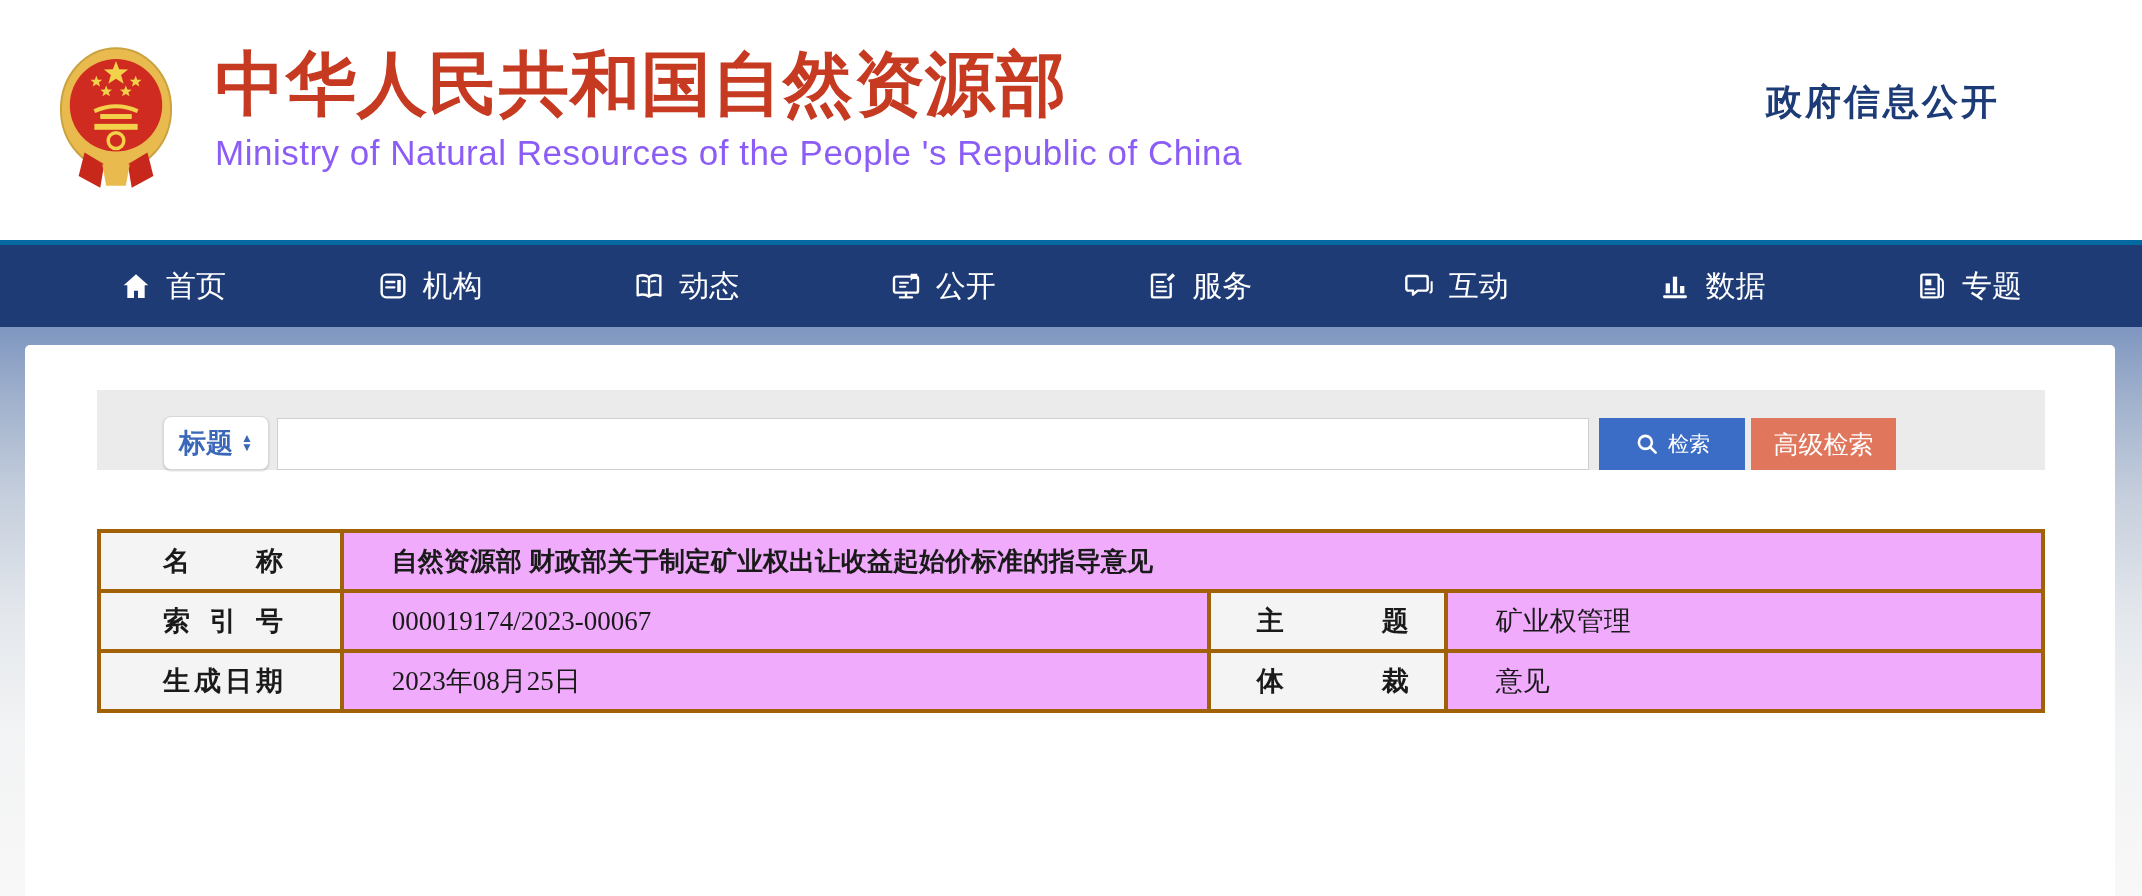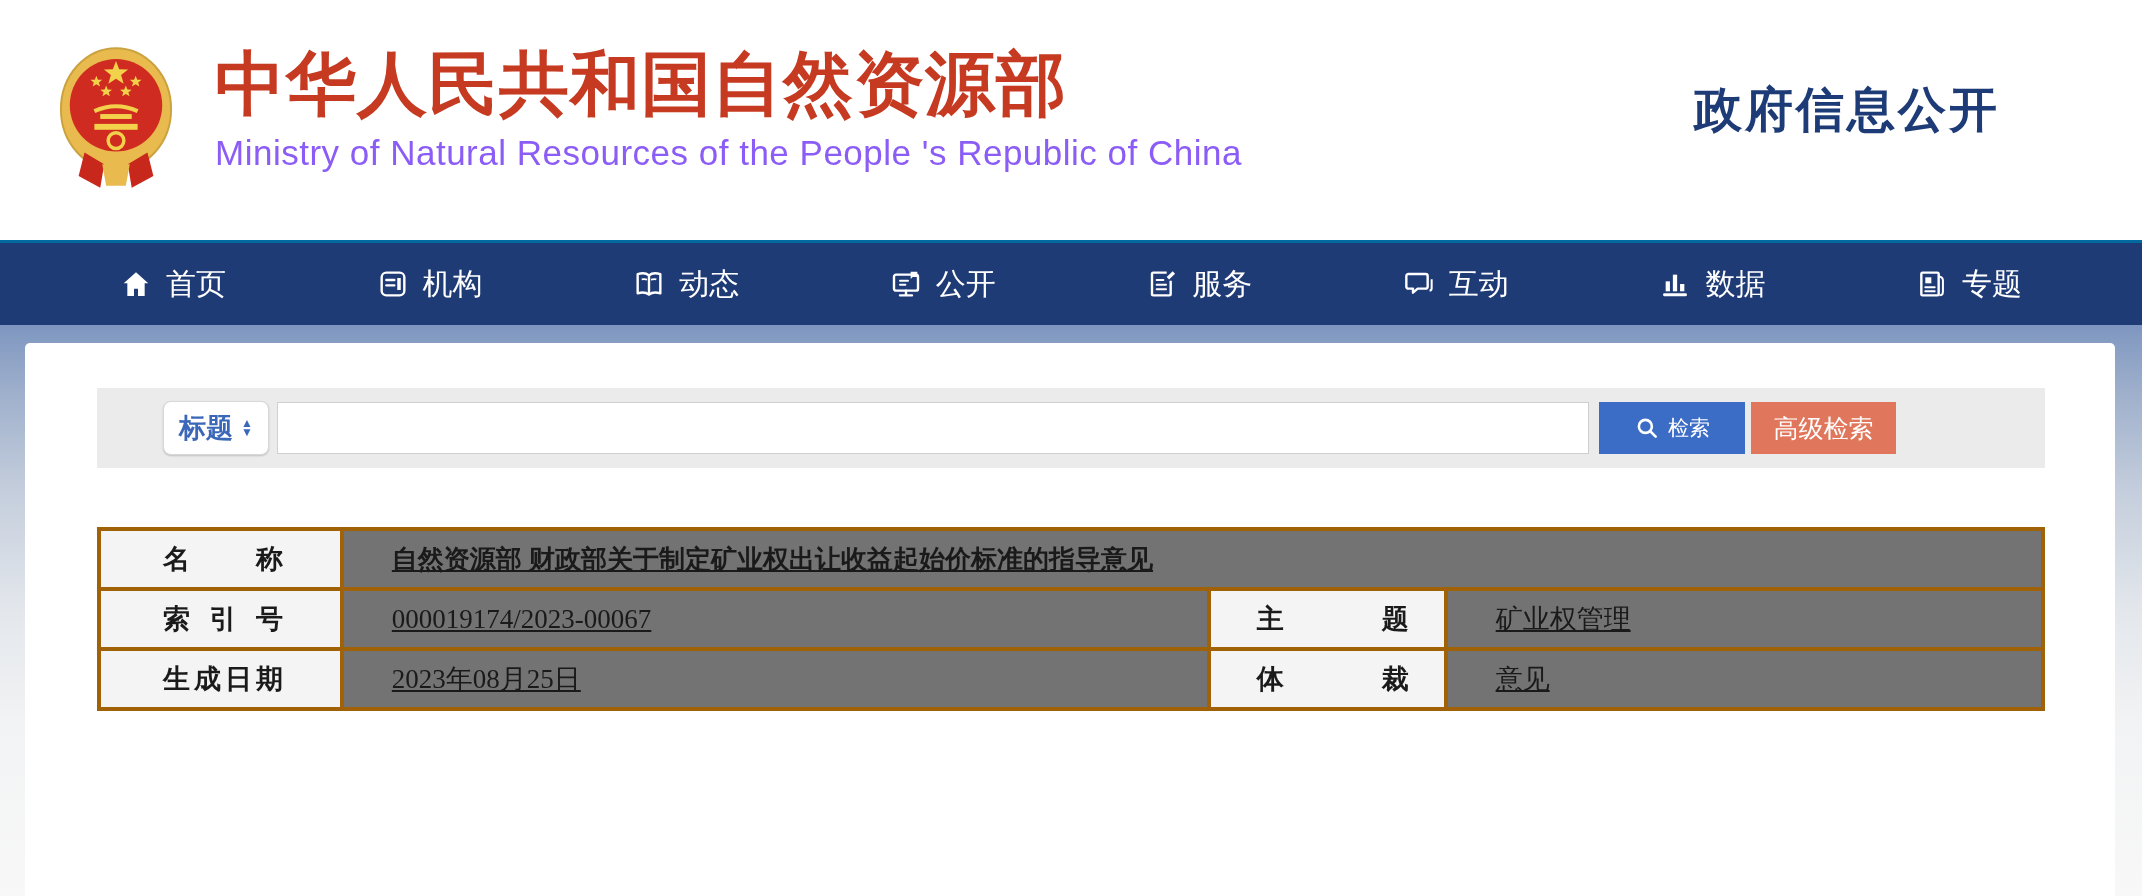--- a/index.html
+++ b/index.html
@@ -7,34 +7,34 @@
     width:2142px;height:896px;overflow:hidden;background:#fff;
     font-family:"Liberation Sans",sans-serif;position:relative;
   }
   
   .site-header{height:240px;background:#fff;position:relative;}
   .brand{position:absolute;left:57px;top:38px;display:flex;align-items:flex-start;cursor:pointer;}
   .emblem{width:118px;height:158px;display:block;}
   .brand-text{margin-left:40px;padding-top:8px;}
   .site-title{font-size:70px;font-weight:bold;color:#c63a21;letter-spacing:1px;line-height:1.1;}
   .site-subtitle{font-size:35px;color:#8b5cf6;margin-top:10px;letter-spacing:0.5px;}
-  .section-title{position:absolute;right:142px;top:78px;font-size:48px;font-weight:bold;
+  .section-title{position:absolute;right:142px;top:78px;font-size:36px;font-weight:bold;
     color:#1d3b76;font-family:"Liberation Serif",serif;letter-spacing:3px;}
   
-  .main-nav{height:82px;background:#1f3b76;border-top:3px solid #0369a1;
+  .main-nav{height:82px;background:#1f3b76;border-top:5px solid #0369a1;
     display:flex;justify-content:space-between;align-items:center;padding:0 120px;}
   .nav-item{display:flex;align-items:center;gap:14px;color:#fff;font-size:30px;cursor:pointer;white-space:nowrap;}
   .nav-item svg{width:32px;height:32px;display:block;}
   
   .page-bg{height:571px;box-sizing:border-box;padding-top:18px;
     background:linear-gradient(180deg,#7e96c0 0%,#9fb0cc 12%,#c6cfdd 30%,#e3e7ec 50%,#f2f3f4 70%,#f8f8f8 100%);}
   .panel{margin-left:25px;width:2090px;height:553px;background:#fff;border-radius:5px 5px 0 0;}
   
   .search-bar{margin-left:72px;width:1948px;height:80px;background:#ebebeb;
-    display:flex;align-items:center;box-sizing:border-box;padding-left:66px;
+    display:flex;align-items:flex-end;box-sizing:border-box;padding-left:66px;
     position:relative;top:45px;}
   .cat-select{width:104px;height:52px;background:#fff;border:1px solid #d8d8d8;border-radius:8px;
     box-shadow:0 1px 2px rgba(0,0,0,0.18);display:flex;align-items:center;justify-content:center;gap:8px;
     color:#3a67b8;font-weight:bold;font-size:27px;cursor:pointer;flex:none;}
   .spin{display:flex;flex-direction:column;color:#3a67b8;font-size:12px;line-height:9px;}
   .search-input{width:1312px;height:52px;margin-left:8px;border:1px solid #cfcfcf;background:#fff;
     font-size:26px;padding:0 14px;box-sizing:border-box;outline:none;flex:none;}
   .btn{height:52px;border:none;color:#fff;display:flex;align-items:center;justify-content:center;cursor:pointer;flex:none;}
   .btn-search{width:146px;margin-left:10px;background:#3b6cc6;font-size:21px;gap:8px;}
   .btn-search svg{width:26px;height:26px;}
@@ -42,21 +42,21 @@
   
   .info-table{margin-left:72px;margin-top:104px;width:1948px;border-collapse:collapse;
     font-family:"Liberation Serif",serif;color:#1a1a1a;}
   .info-table td{border:4px solid #a16207;height:54px;font-size:27px;vertical-align:middle;}
   td.lbl{background:#f4f4f4;font-weight:bold;}
   td.c1{padding-left:62px;}
   td.c3{padding-left:46px;}
   .jl{display:inline-block;text-align:justify;text-align-last:justify;}
   .c1 .jl{width:120px;}
   .c3 .jl{width:152px;}
-  td.val{background:#737373;padding-left:48px;text-decoration:underline;}
+  td.val{background:#f0abfc;padding-left:48px;}
   td.doc-name{font-family:"Liberation Sans",sans-serif;font-weight:bold;font-size:26px;}
 </style>
 </head>
 <body>
 
 <header class="site-header">
   <div class="brand">
     <svg class="emblem" viewBox="0 0 120 160">
       <ellipse cx="60" cy="72" rx="56" ry="62" fill="#e9bb4e"></ellipse>
       <ellipse cx="60" cy="72" rx="56" ry="62" fill="none" stroke="#caa23f" stroke-width="2"></ellipse>

